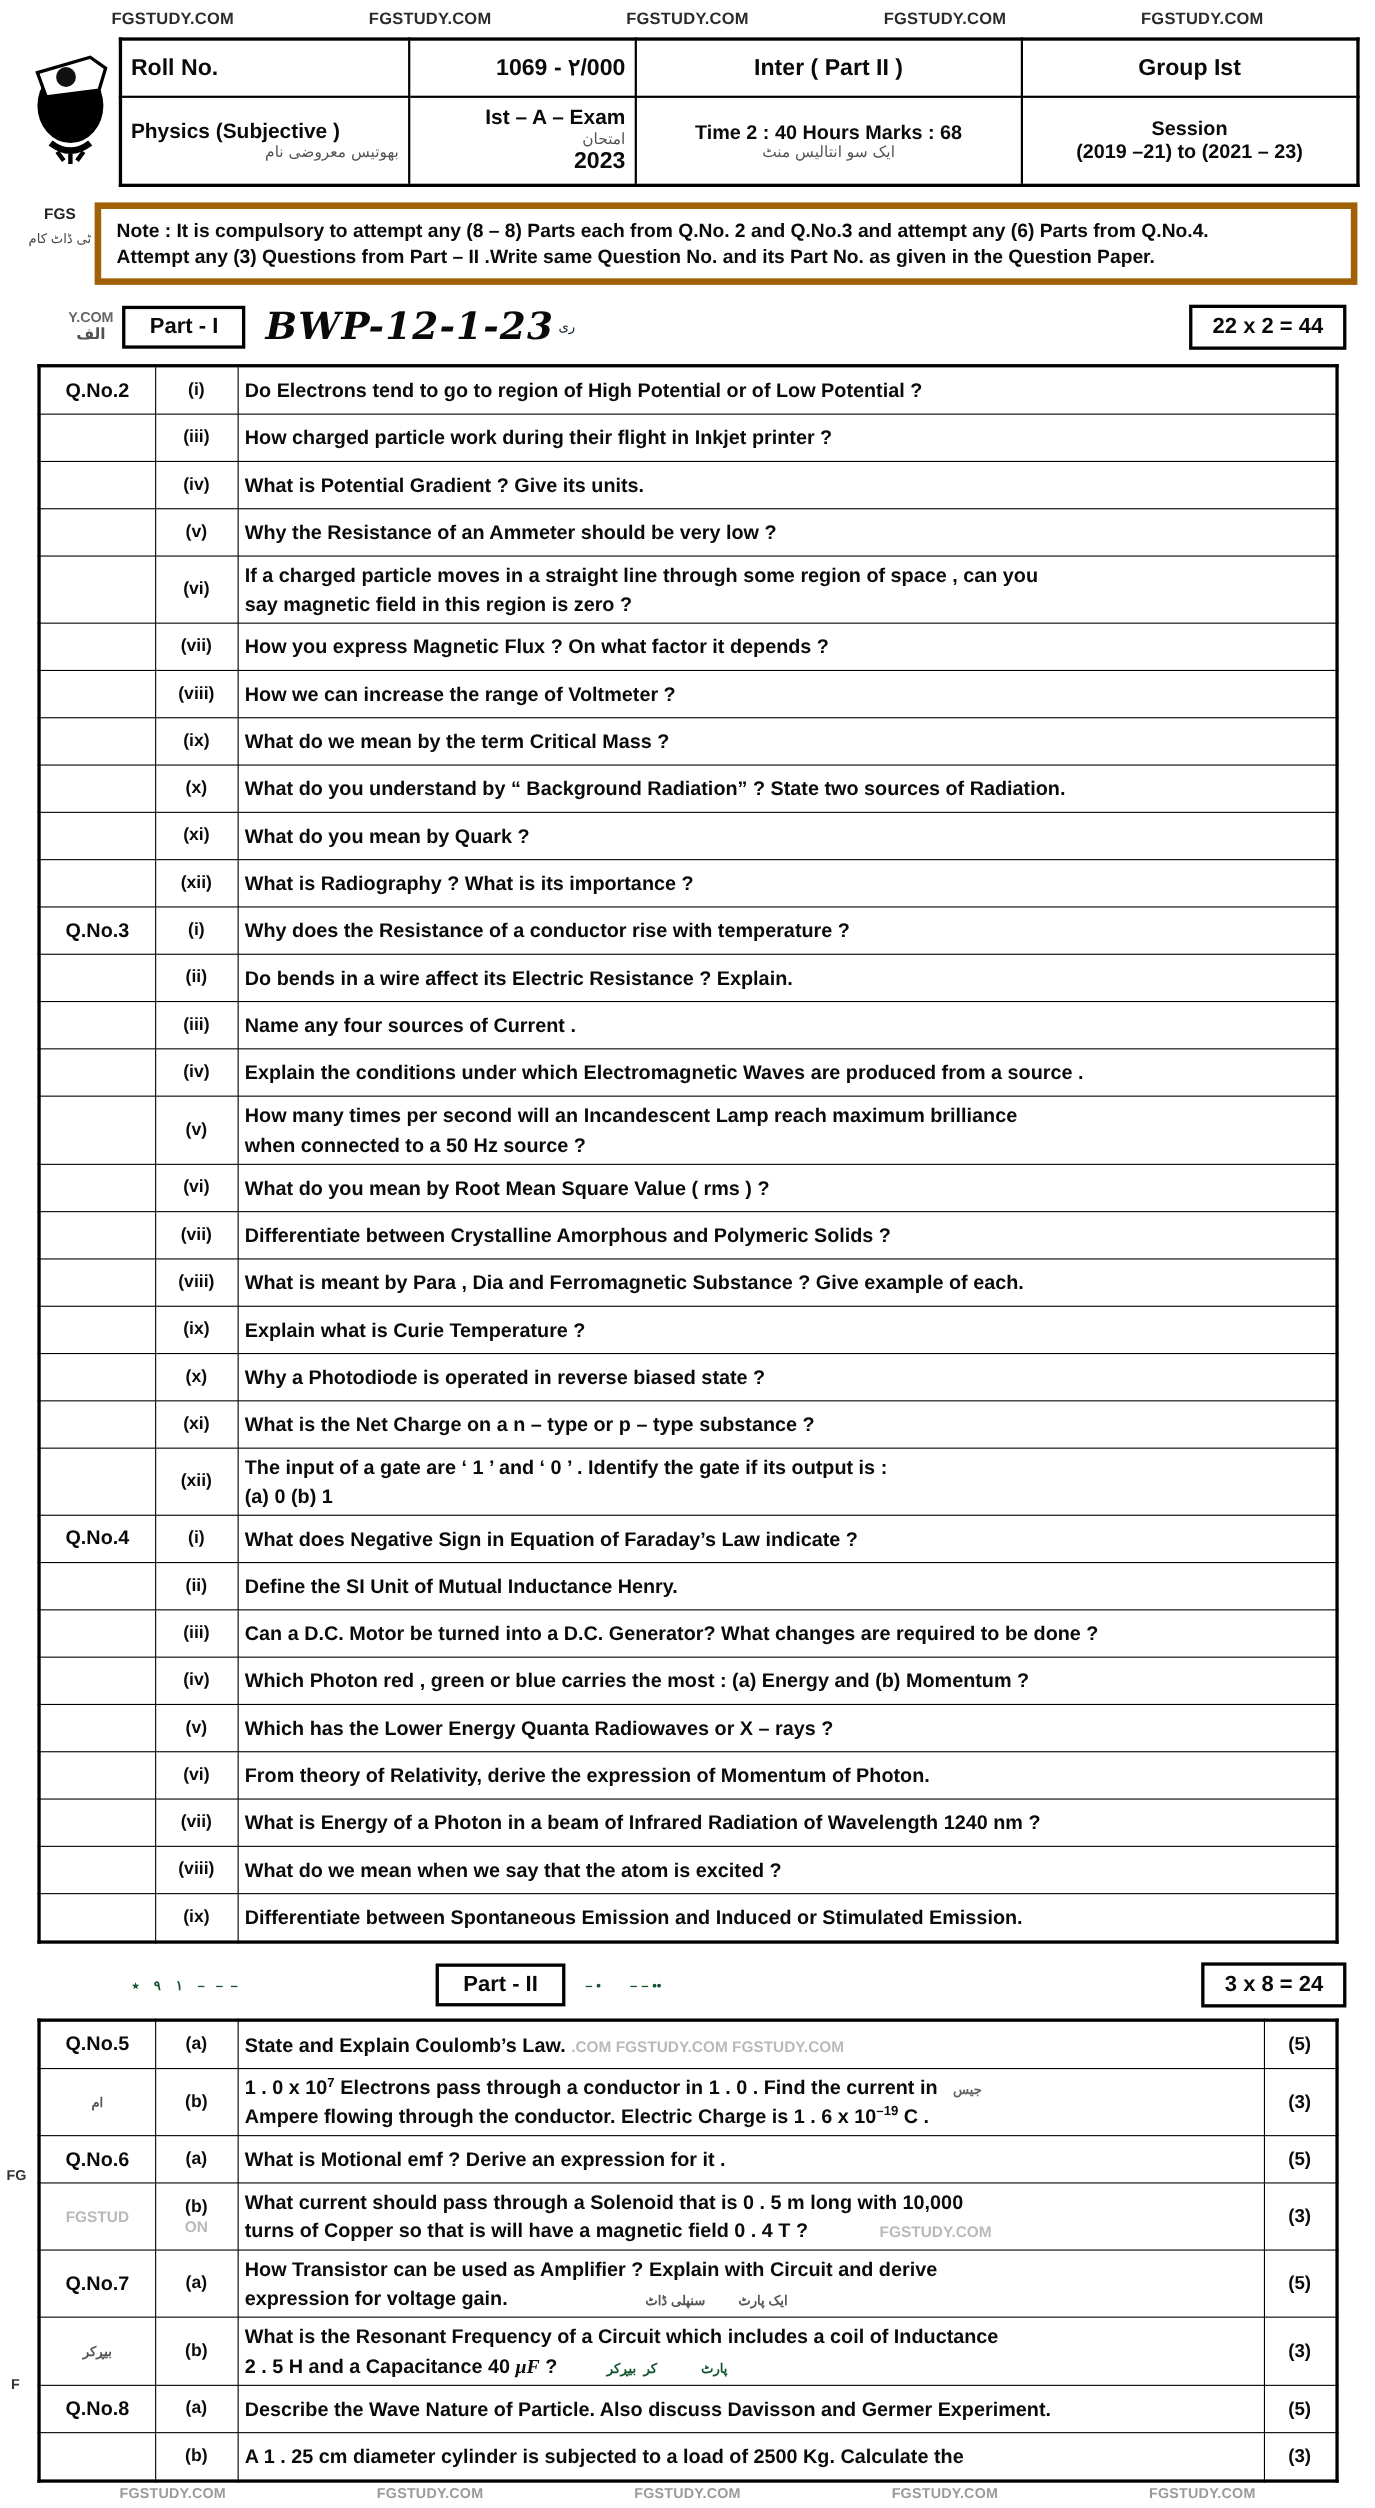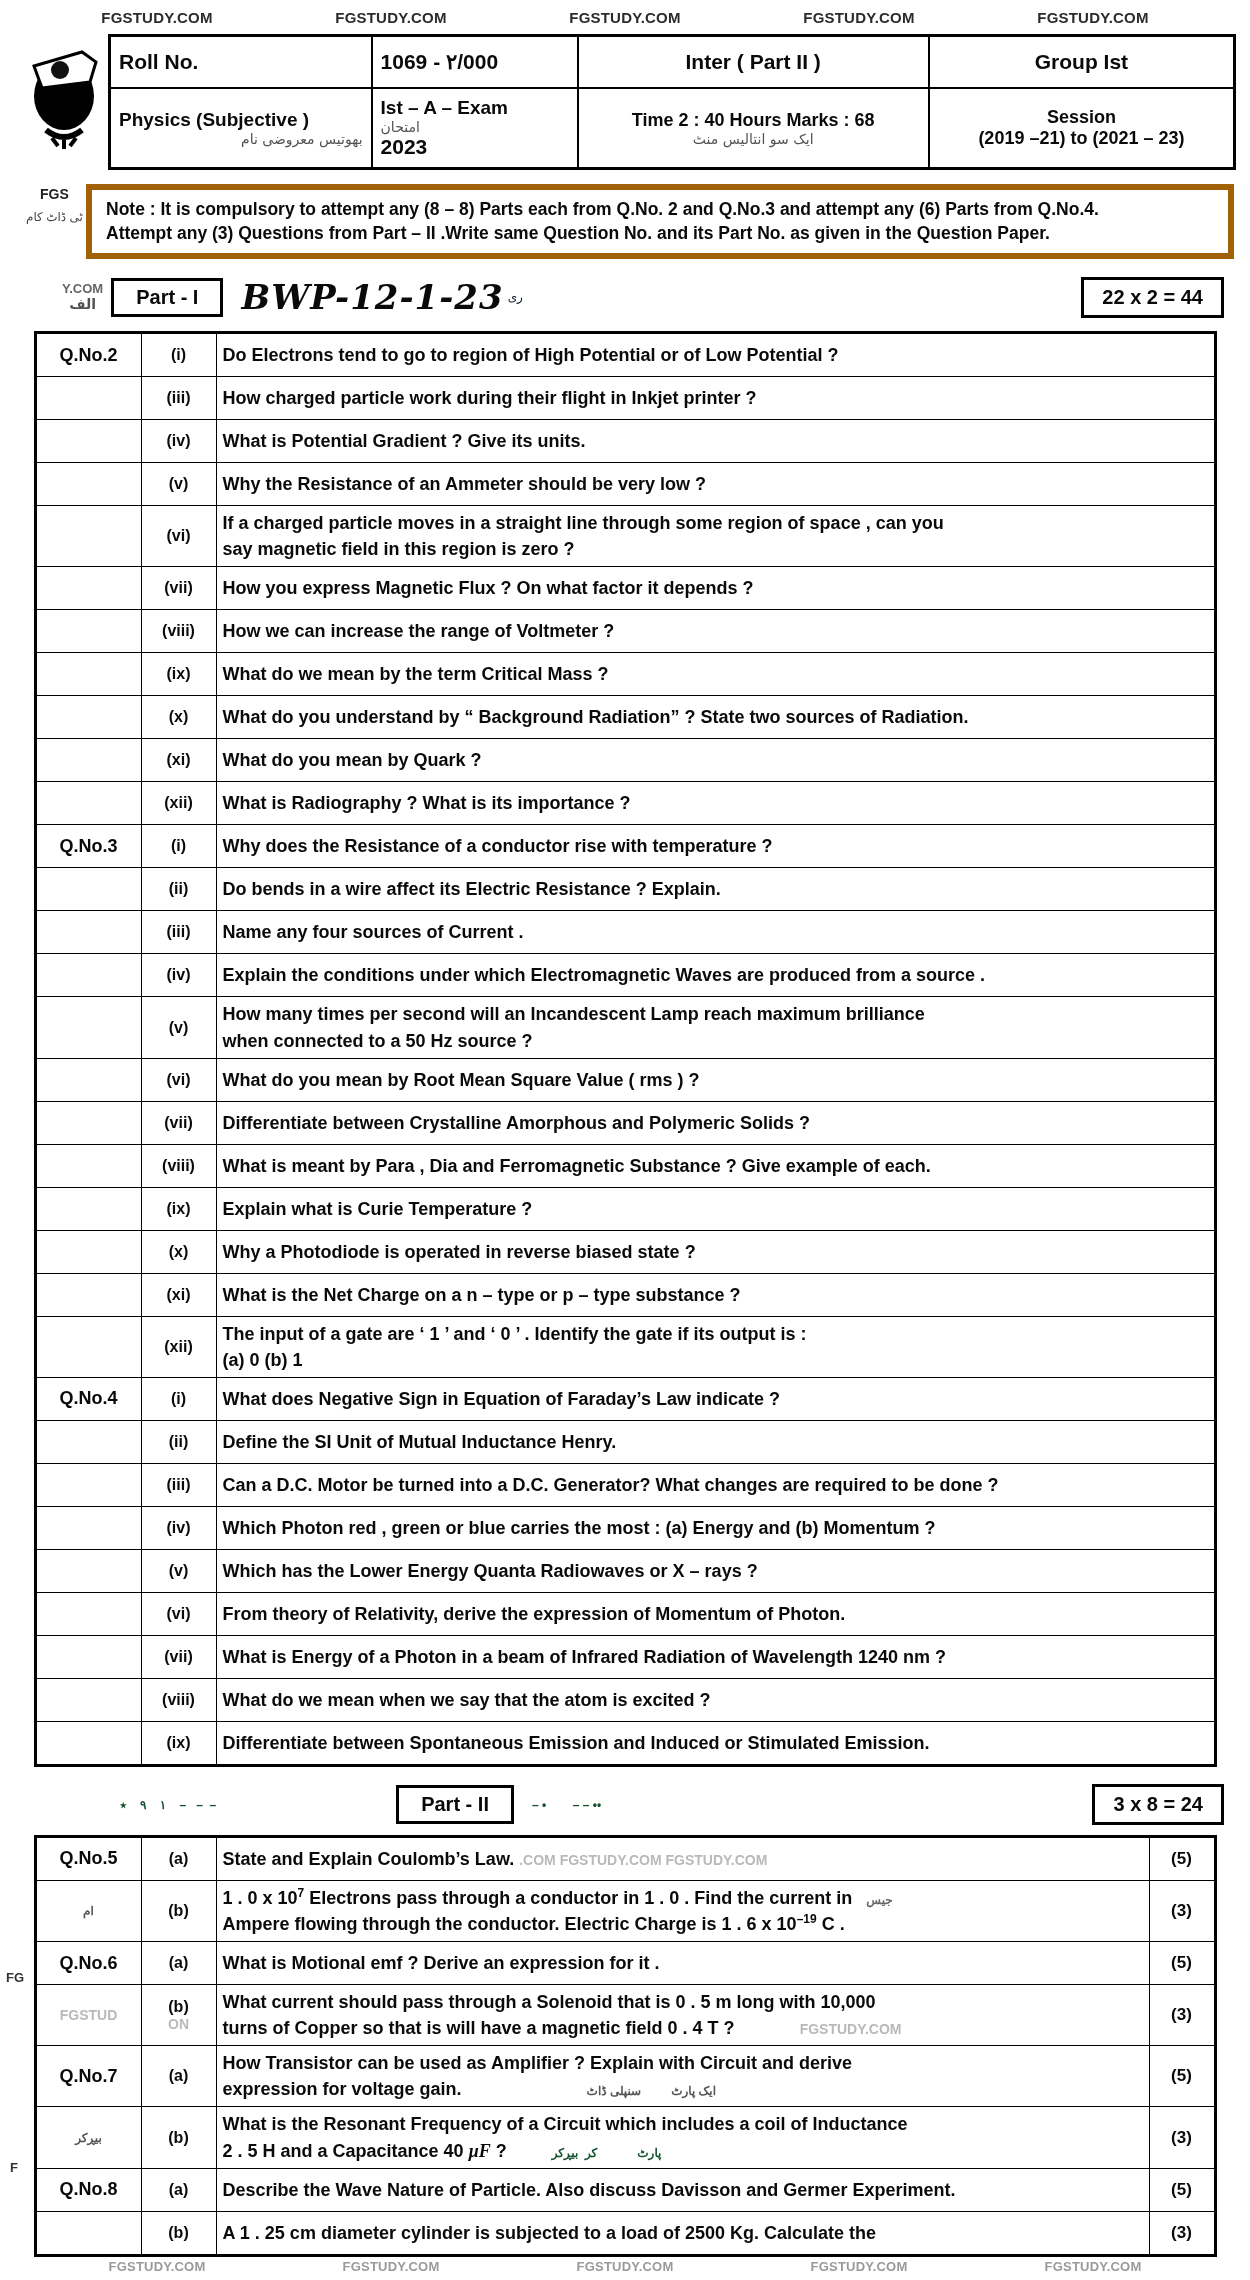--- a/index.html
+++ b/index.html
@@ -20,21 +20,21 @@
   .wm-top{height:34px;}
   .wm-bottom{position:absolute;left:0;right:0;bottom:2px;height:24px;color:#9a9a9a;font-size:13px;}
 
   
   .hdr-wrap{display:flex;align-items:flex-start;padding:0 14px 0 22px;}
   .crest{width:86px;height:120px;flex:0 0 86px;position:relative;}
   .crest svg{position:absolute;left:2px;top:4px;}
   .hdr-table{flex:1;border:3px solid #000;border-collapse:collapse;width:1100px;}
   .hdr-table td{border:2px solid #000;padding:3px 8px;vertical-align:middle;}
   .c-roll{width:252px;}
-  .c-code{width:196px;text-align:left;}
+  .c-code{width:196px;text-align:right;}
   .c-inter{width:350px;text-align:center;}
   .c-group{width:300px;text-align:center;}
   .h-big{font-size:21px;font-weight:700;line-height:1.15;}
   .h-mid{font-size:19px;font-weight:700;line-height:1.15;}
   .h-reg{font-size:18px;font-weight:700;}
   .urdu{font-size:14px;color:#333;direction:rtl;font-family:"DejaVu Sans", sans-serif;opacity:.85;}
   .r1 td{height:44px;}
   .r2 td{height:72px;}
 
   

